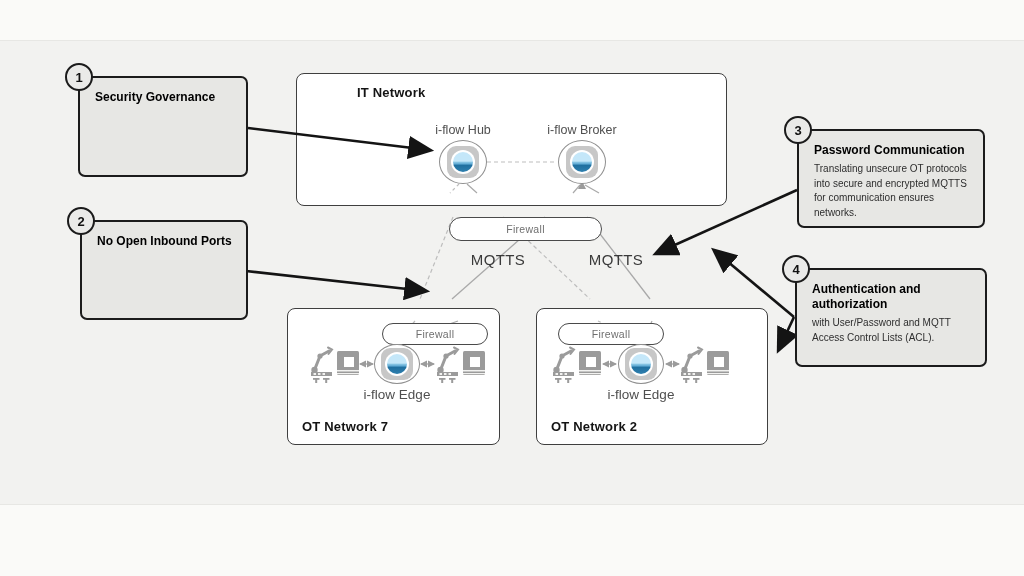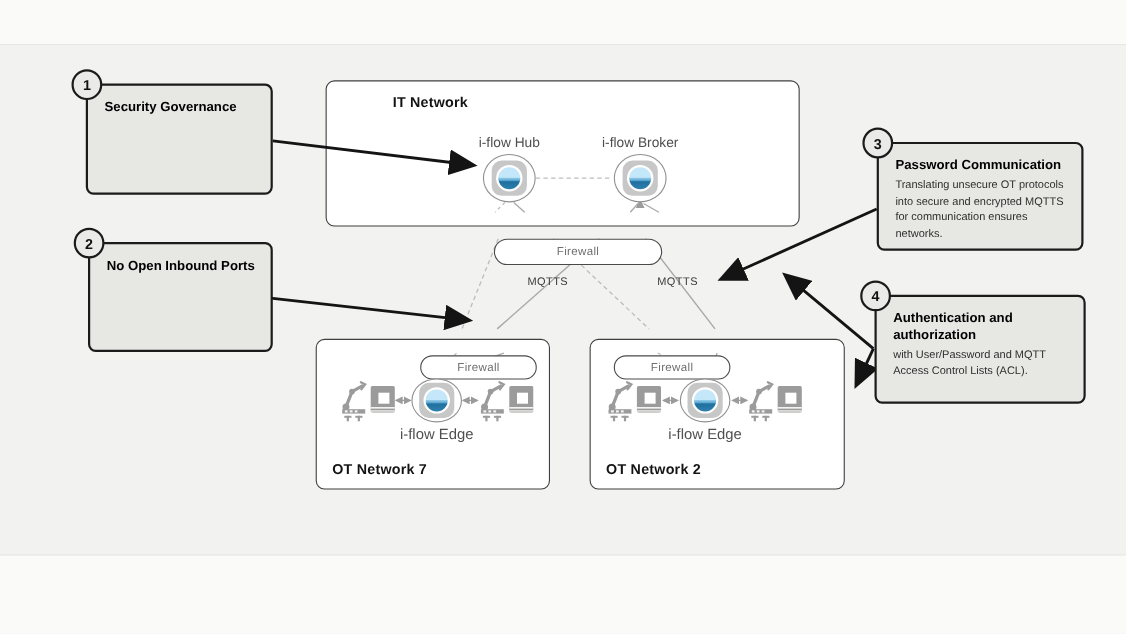--- a/index.html
+++ b/index.html
@@ -66,21 +66,21 @@
     position:absolute;transform:translateX(-50%);
     font-size:12.5px;color:#4f4f4f;z-index:7;white-space:nowrap;
   }
   #lbl-hub{left:463px;top:123px;}
   #lbl-broker{left:582px;top:123px;text-align:center;}
   #lbl-edge1{left:397px;top:387px;font-size:13.5px;}
   #lbl-edge2{left:641px;top:387px;font-size:13.5px;}
 
   .mqtts{
     position:absolute;transform:translateX(-50%);
-    font-size:10px;color:#3a3a3a;letter-spacing:.4px;z-index:7;padding-left:12px;
+    font-size:15px;color:#3a3a3a;letter-spacing:.4px;z-index:7;padding-left:12px;
   }
   #mqtts-left{left:492px;top:251px;}
   #mqtts-right{left:610px;top:251px;}
 
   svg.factory{position:absolute;z-index:6;}
 
   
   .callout{
     position:absolute;background:#e7e7e4;border:2px solid #1b1b1b;border-radius:7px;
     z-index:8;box-sizing:border-box;padding:12px 12px 8px 15px;

